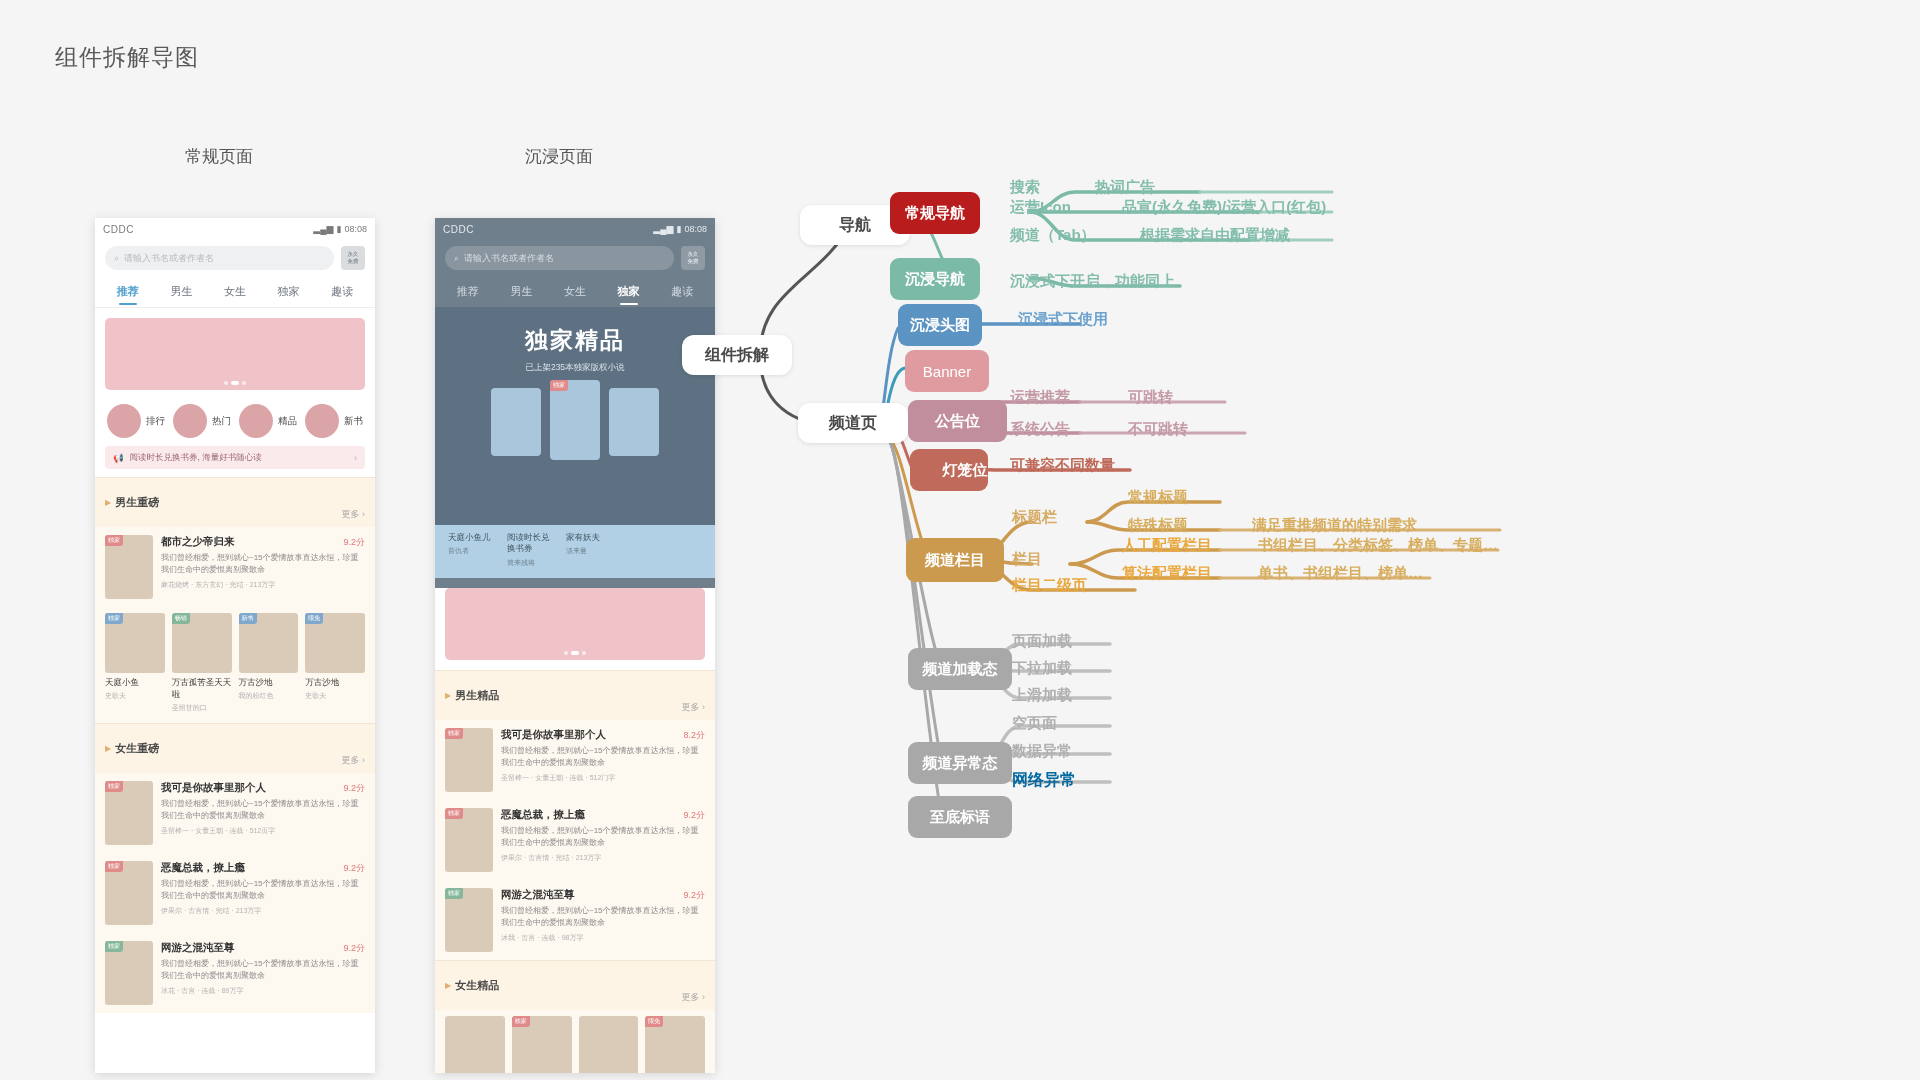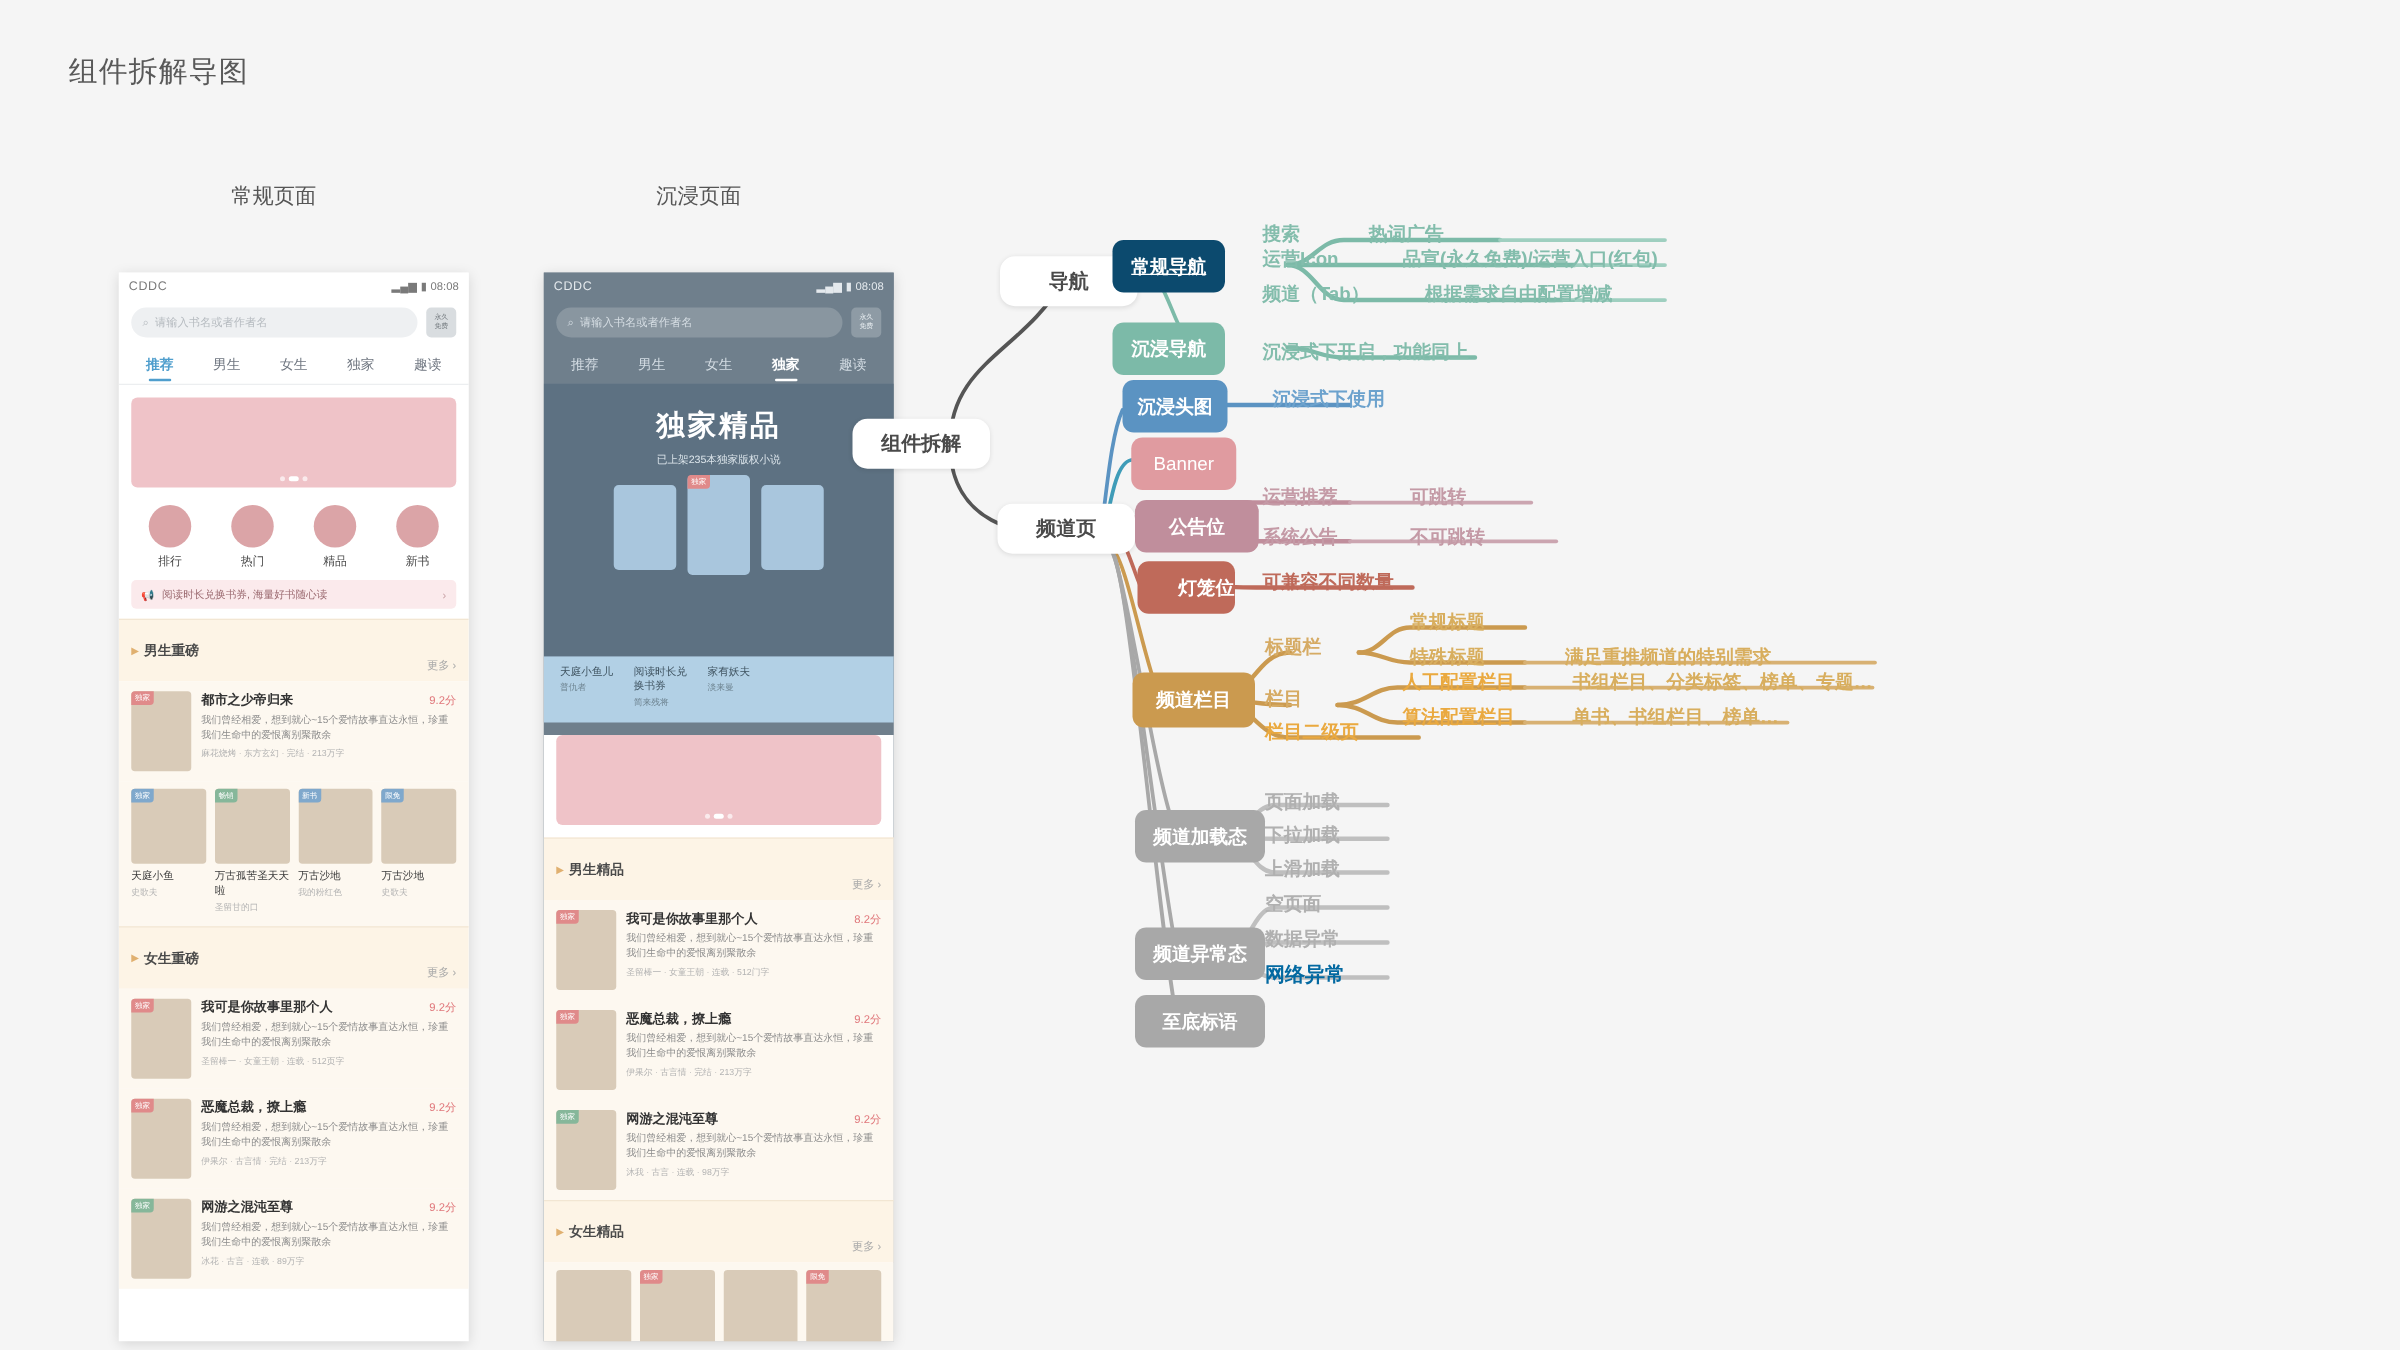--- a/index.html
+++ b/index.html
@@ -50,21 +50,21 @@
   .tab.active:after{
     content:"";position:absolute;left:50%;transform:translateX(-50%);
     bottom:2px;width:18px;height:2.5px;border-radius:2px;background:#4f9ecd;
   }
   .divider-ln{height:1px;background:#eceef0;}
   .banner-card{margin:10px;height:72px;border-radius:5px;background:#efc3c8;position:relative;}
   .dots{position:absolute;bottom:5px;left:50%;transform:translateX(-50%);display:flex;gap:3px;}
   .dot{width:4px;height:4px;border-radius:50%;background:rgba(255,255,255,.65);}
   .dot.on{background:#fff;width:8px;border-radius:2px;}
   .lantern-row{display:flex;justify-content:space-around;padding:4px 8px 8px;}
-  .lantern{display:flex;flex-direction:column;align-items:center;gap:5px;}
+  .lantern{display:flex;flex-direction:row;align-items:center;gap:5px;}
   .lantern .circ{width:34px;height:34px;border-radius:50%;background:#dba4a7;}
   .lantern span{font-size:9.5px;color:#4a4a4a;}
   .notice{
     margin:0 10px 8px;height:23px;border-radius:4px;background:#fbeaec;
     display:flex;align-items:center;padding:0 8px;gap:6px;font-size:8.5px;color:#9b6a70;
   }
   .notice .arrow{margin-left:auto;color:#c9a2a7;font-size:9px;}
   .sec-head{
     display:flex;align-items:center;background:#fdf4e6;
     padding:6px 10px;font-size:11px;color:#4a4a4a;font-weight:bold;
@@ -483,21 +483,21 @@
       <path d="M320,614 C 338,614 342,604 360,604 L450,604" stroke="#bfbfbf" stroke-width="3.5"></path>
       <path d="M320,614 C 338,614 342,632 360,632 L450,632" stroke="#bfbfbf" stroke-width="3.5"></path>
     </g>
   </svg>
 
   <div class="node root" id="nd-root" style="left:22px;top:185px;width:110px;height:40px;">组件拆解</div>
 
   <div class="node root" id="nd-nav" style="left:140px;top:55px;width:110px;height:40px;">导航</div>
   <div class="node root" id="nd-channel" style="left:138px;top:253px;width:110px;height:40px;">频道页</div>
 
-  <div class="node" style="left:230px;top:42px;width:90px;height:42px;background:#0c4a6e;font-size:15px;text-decoration:underline;">常规导航</div>
+  <div class="node" style="left:230px;top:42px;width:90px;height:42px;background:#b91c1c;font-size:15px;">常规导航</div>
   <div class="node" style="left:230px;top:108px;width:90px;height:42px;background:#7cbaa8;font-size:15px;">沉浸导航</div>
   <div class="node" style="left:238px;top:154px;width:84px;height:42px;background:#5b93c2;font-size:15px;">沉浸头图</div>
   <div class="node" style="left:245px;top:200px;width:84px;height:42px;background:#e09ba0;font-size:15px;font-weight:normal;">Banner</div>
   <div class="node" style="left:248px;top:250px;width:99px;height:42px;background:#c08e9c;font-size:15px;">公告位</div>
   <div class="node" style="left:250px;top:299px;width:78px;height:42px;background:#bf6a5a;font-size:15px;padding-left:32px;">灯笼位</div>
   <div class="node" style="left:246px;top:388px;width:98px;height:44px;background:#cb9a4f;font-size:15px;">频道栏目</div>
   <div class="node" style="left:248px;top:498px;width:104px;height:42px;background:#a8a8a8;font-size:15px;">频道加载态</div>
   <div class="node" style="left:248px;top:592px;width:104px;height:42px;background:#a8a8a8;font-size:15px;">频道异常态</div>
   <div class="node" style="left:248px;top:646px;width:104px;height:42px;background:#a8a8a8;font-size:15px;">至底标语</div>
 

